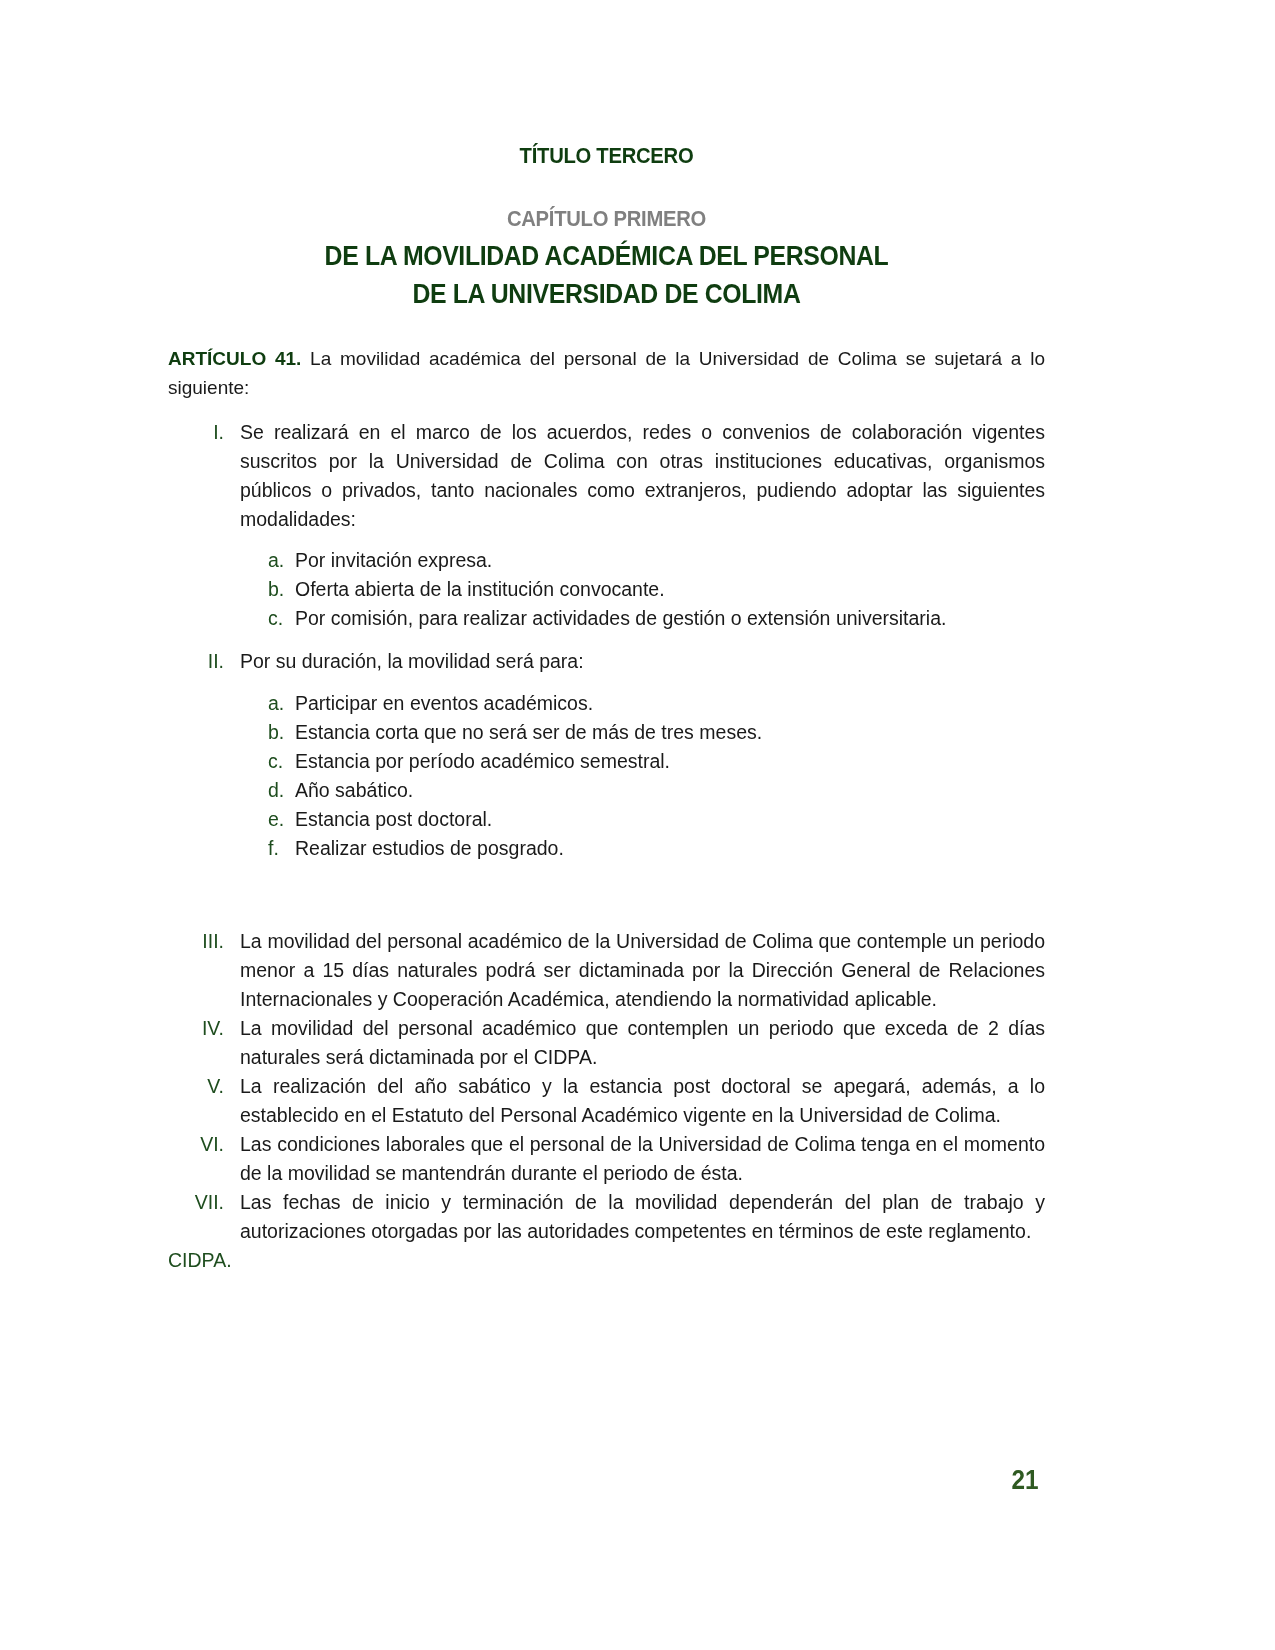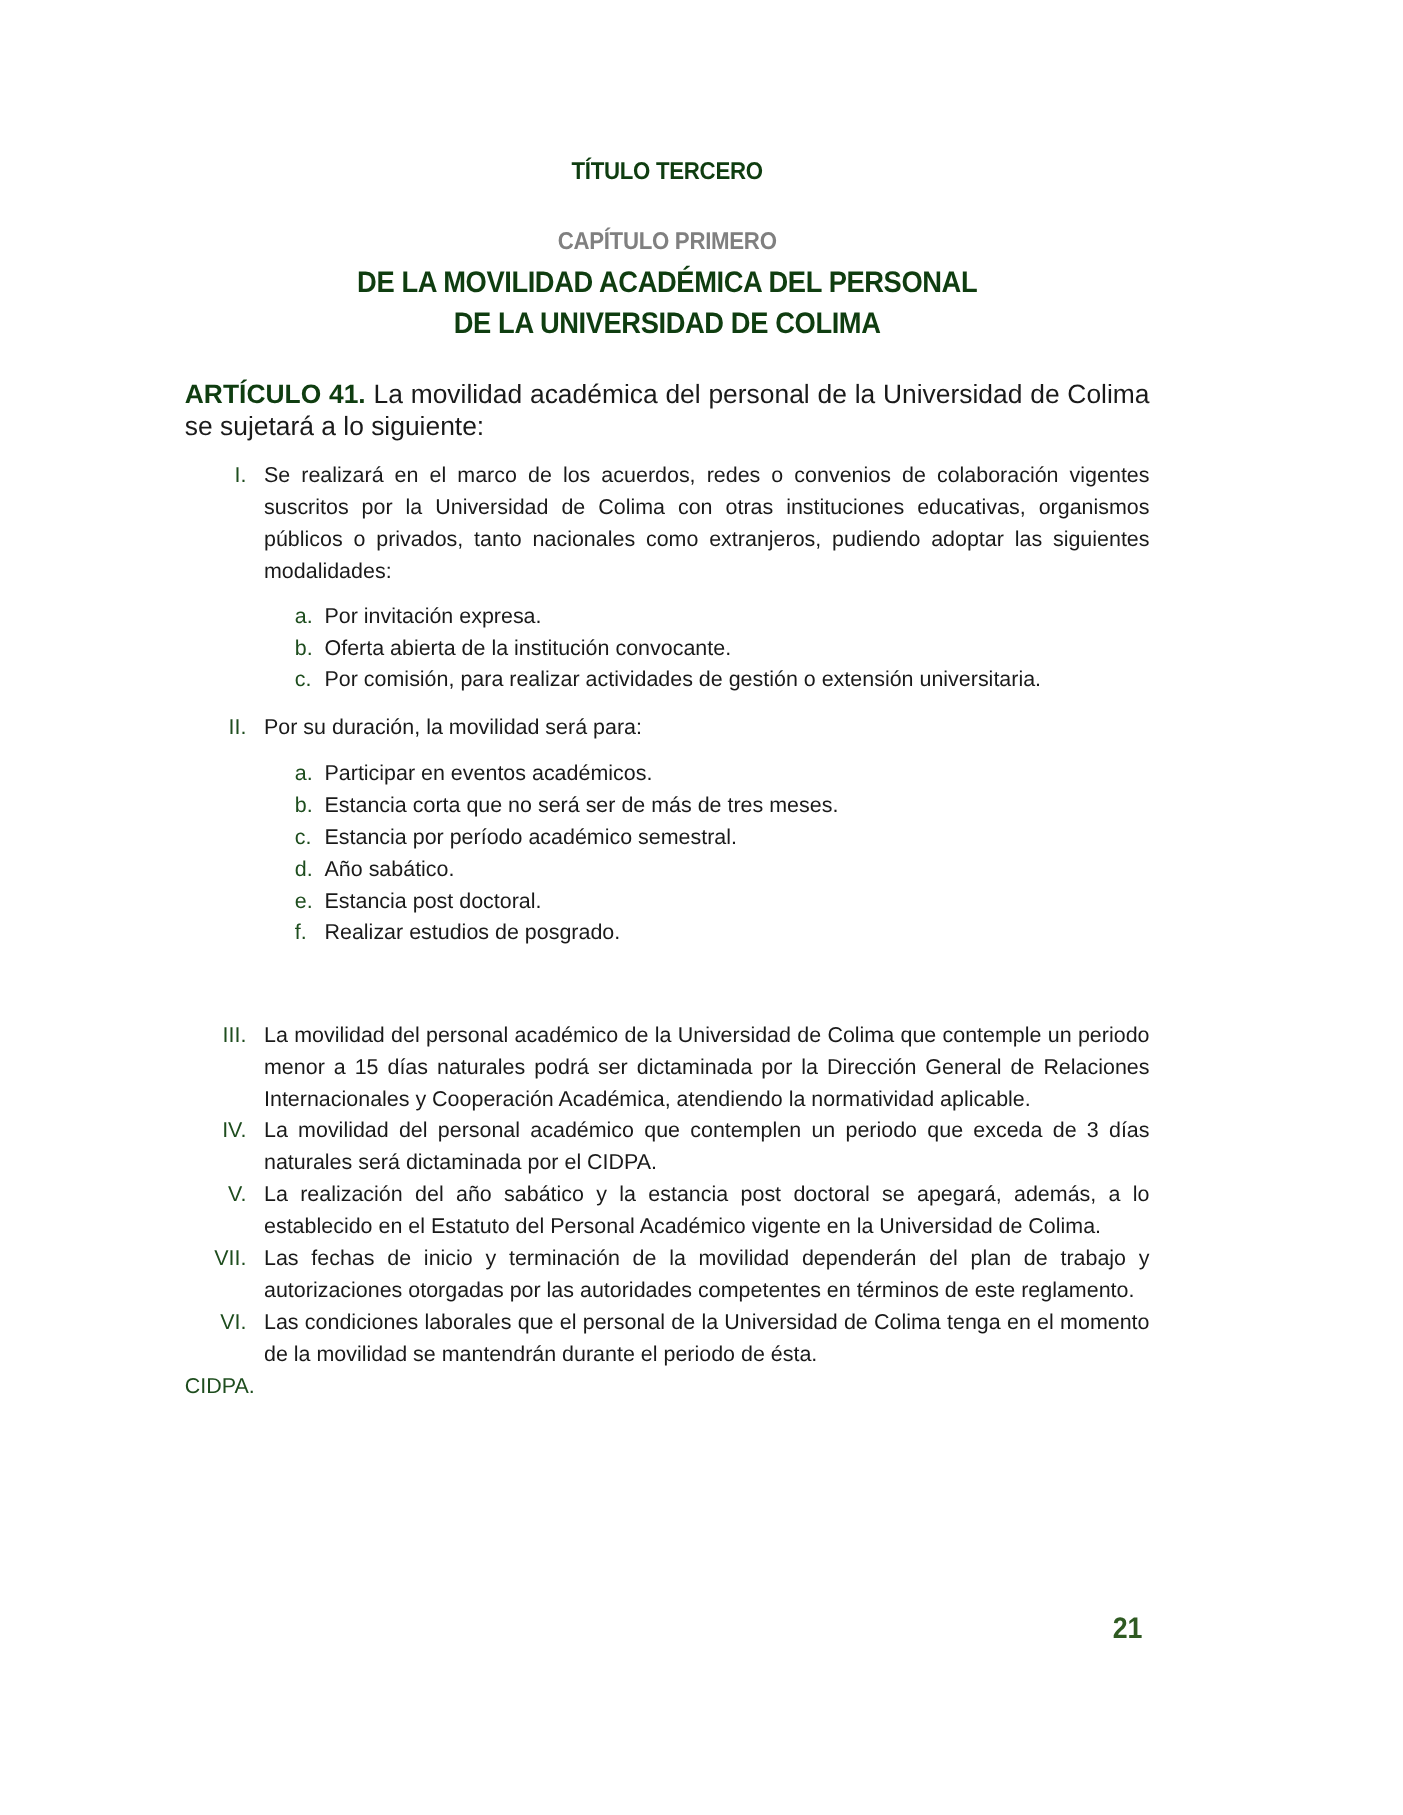--- a/index.html
+++ b/index.html
@@ -56,21 +56,21 @@
       line-height: 38px;
       color: #0f3d10;
       letter-spacing: -0.4px;
       transform: scaleX(0.92);
     }
     .article {
       position: absolute;
       top: 344px;
       left: 0;
       width: 877px;
-      font-size: 24px;
+      font-size: 19px;
       line-height: 29px;
       text-align: justify;
     }
     .article-label {
       font-weight: bold;
       color: #0f3d10;
     }
     .items {
       position: absolute;
       left: 0;
@@ -181,34 +181,34 @@
     </div>
   </div>
 
   <div class="items" style="top:927px;">
     <div class="item">
       <span class="item-num">III.</span>
       <span>La movilidad del personal académico de la Universidad de Colima que contemple un periodo menor a 15 días naturales podrá ser dictaminada por la Dirección General de Relaciones Internacionales y Cooperación Académica, atendiendo la normatividad aplicable.</span>
     </div>
     <div class="item">
       <span class="item-num">IV.</span>
-      <span>La movilidad del personal académico que contemplen un periodo que exceda de 3 días naturales será dictaminada por el CIDPA.</span>
+      <span>La movilidad del personal académico que contemplen un periodo que exceda de 2 días naturales será dictaminada por el CIDPA.</span>
     </div>
     <div class="item">
       <span class="item-num">V.</span>
       <span>La realización del año sabático y la estancia post doctoral se apegará, además, a lo establecido en el Estatuto del Personal Académico vigente en la Universidad de Colima.</span>
     </div>
     <div class="item">
+      <span class="item-num">VI.</span>
+      <span>Las condiciones laborales que el personal de la Universidad de Colima tenga en el momento de la movilidad se mantendrán durante el periodo de ésta.</span>
+    </div>
+    <div class="item">
       <span class="item-num">VII.</span>
       <span>Las fechas de inicio y terminación de la movilidad dependerán del plan de trabajo y autorizaciones otorgadas por las autoridades competentes en términos de este reglamento.</span>
     </div>
     <div class="item">
-      <span class="item-num">VI.</span>
-      <span>Las condiciones laborales que el personal de la Universidad de Colima tenga en el momento de la movilidad se mantendrán durante el periodo de ésta.</span>
-    </div>
-    <div class="item">
       <span class="item-num">CIDPA.</span>
     </div>
   </div>
 
 </div>
 
 <div class="page-number">21</div>
 
 </body></html>

